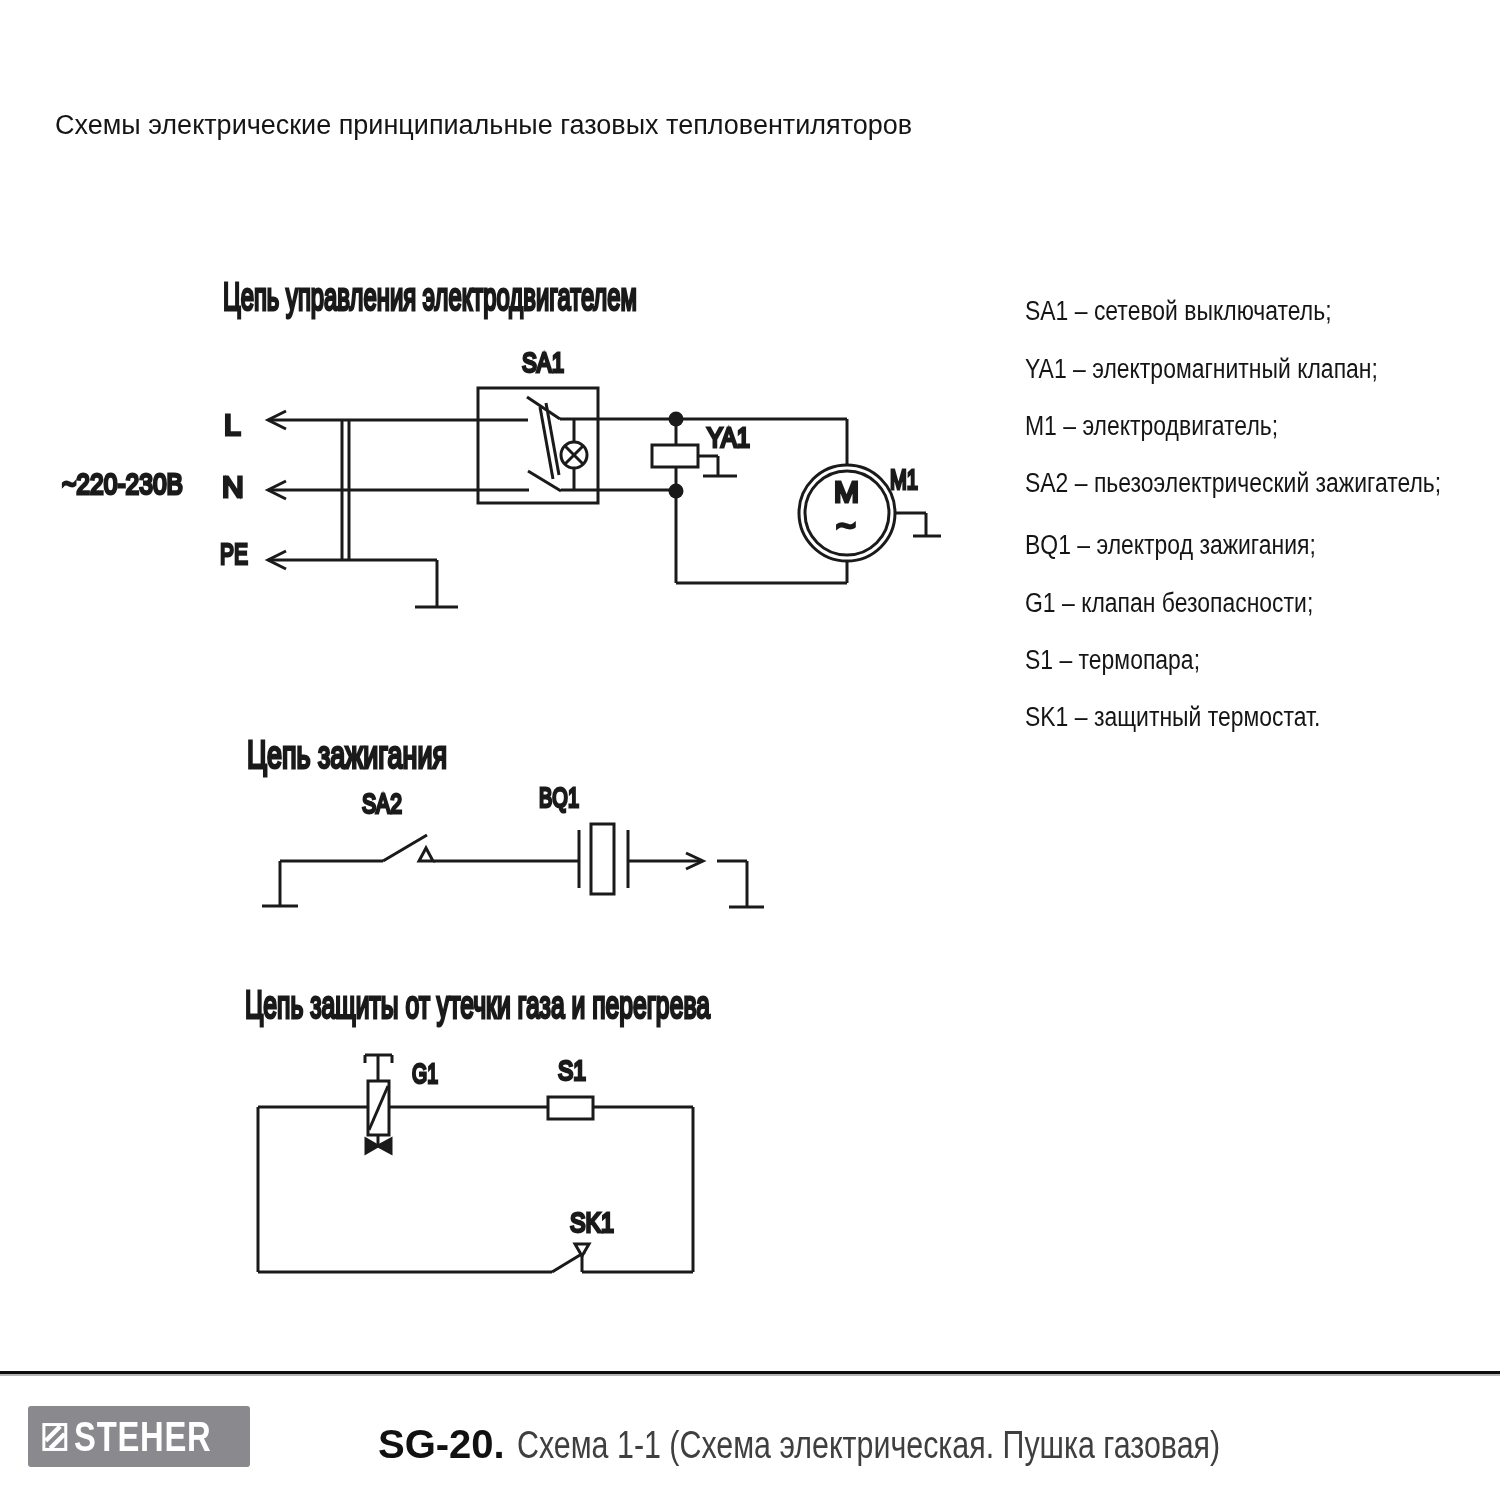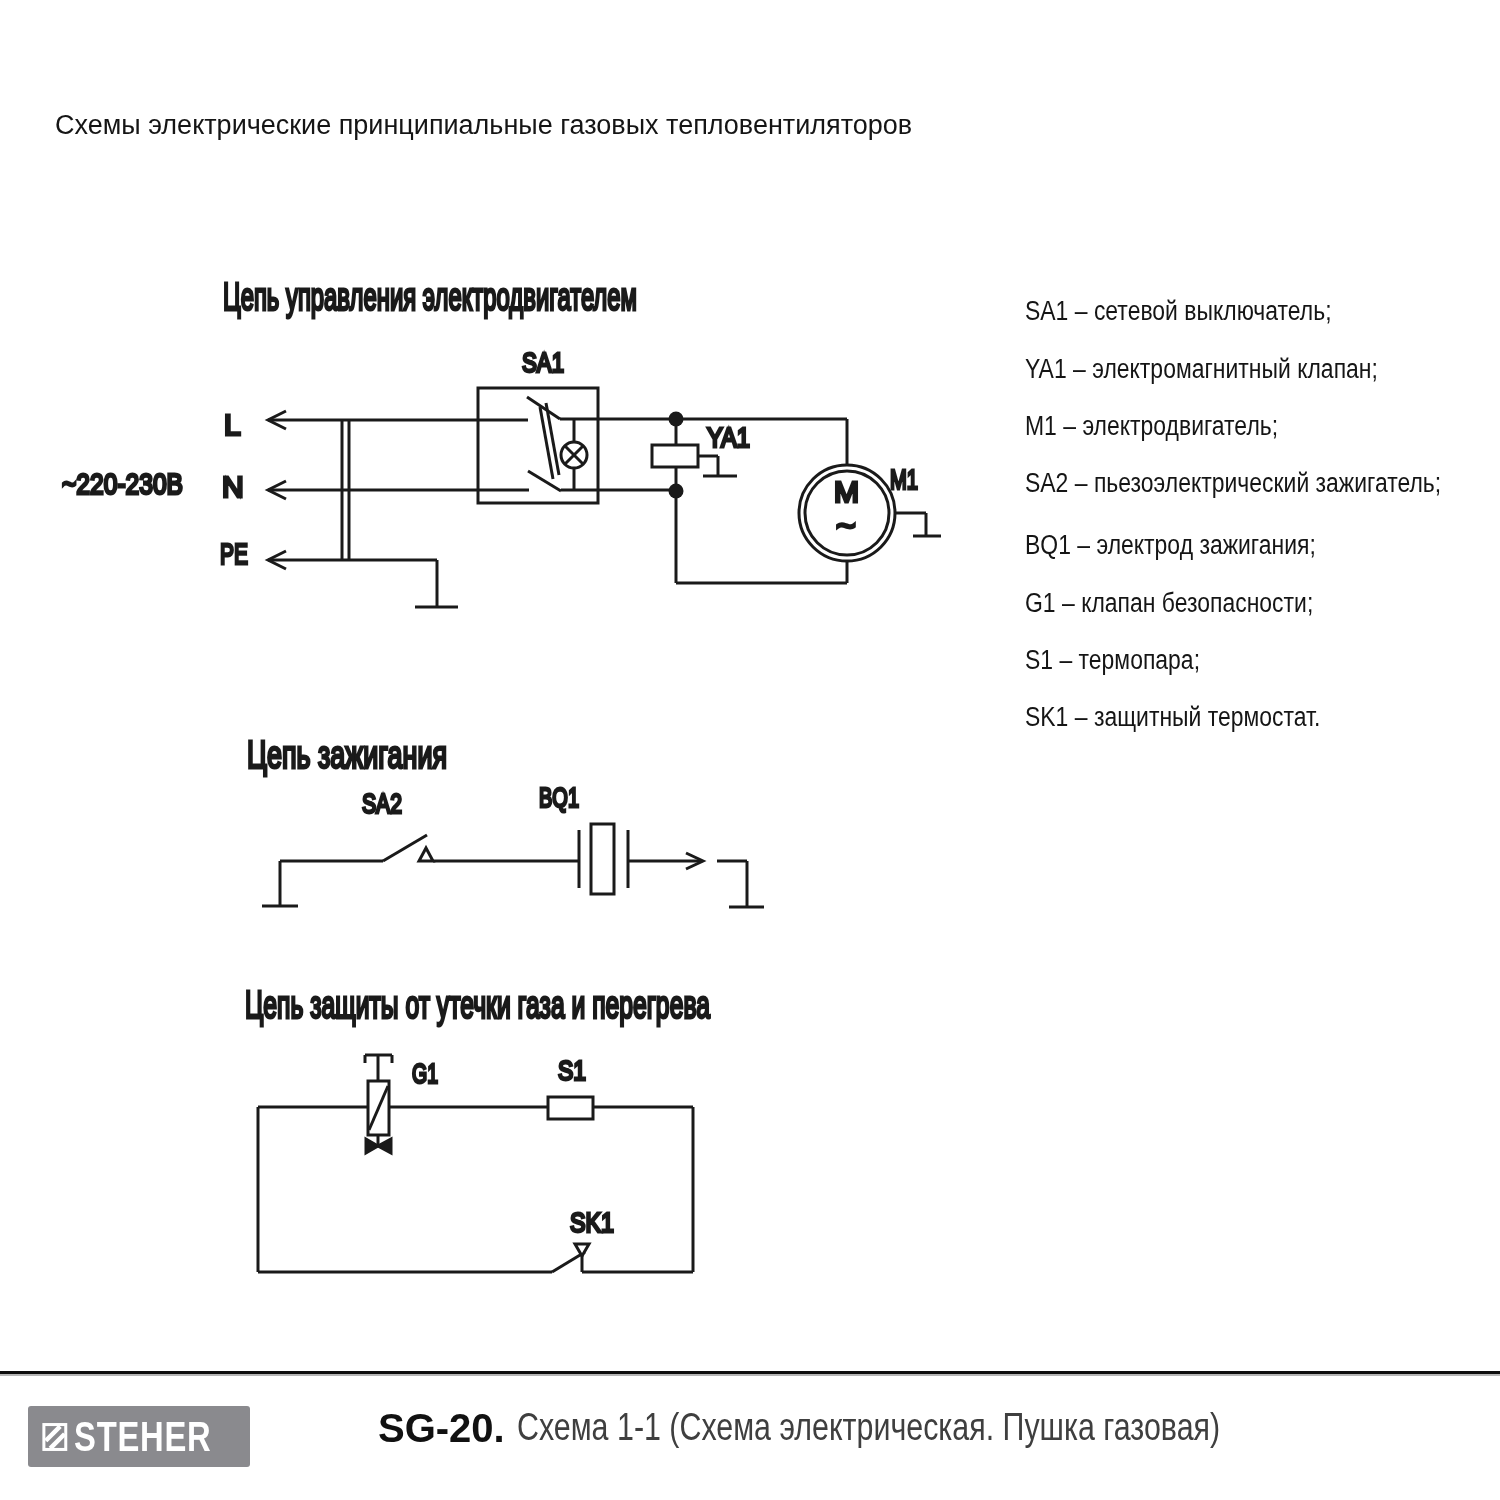--- a/index.html
+++ b/index.html
@@ -22,21 +22,21 @@
   }
   .logo-box{
     left:28px;top:1406px;width:222px;height:61px;background:#8a8a8e;
     border-radius:3px;display:flex;align-items:center;padding-left:14px;box-sizing:border-box;
   }
   .logo-text{
     color:#ffffff;font-weight:bold;font-size:42px;letter-spacing:1px;
     transform:scaleX(0.78);transform-origin:left center;white-space:nowrap;margin-left:6px;
   }
   .footer-line{
-    left:378px;top:1406px;height:61px;display:flex;align-items:flex-start;white-space:nowrap;
+    left:378px;top:1406px;height:61px;display:flex;align-items:flex-end;white-space:nowrap;
   }
   .footer-model{font-size:40px;font-weight:bold;color:#111;margin-right:12px;}
   .footer-desc{
     font-size:38px;color:#3f3f3f;transform:scaleX(0.80);transform-origin:left center;
   }
   svg text{
     font-family:"Liberation Sans",sans-serif;fill:#151515;
   }
   .lbl{font-size:28px;}
   .lbl-big{font-size:30px;}

